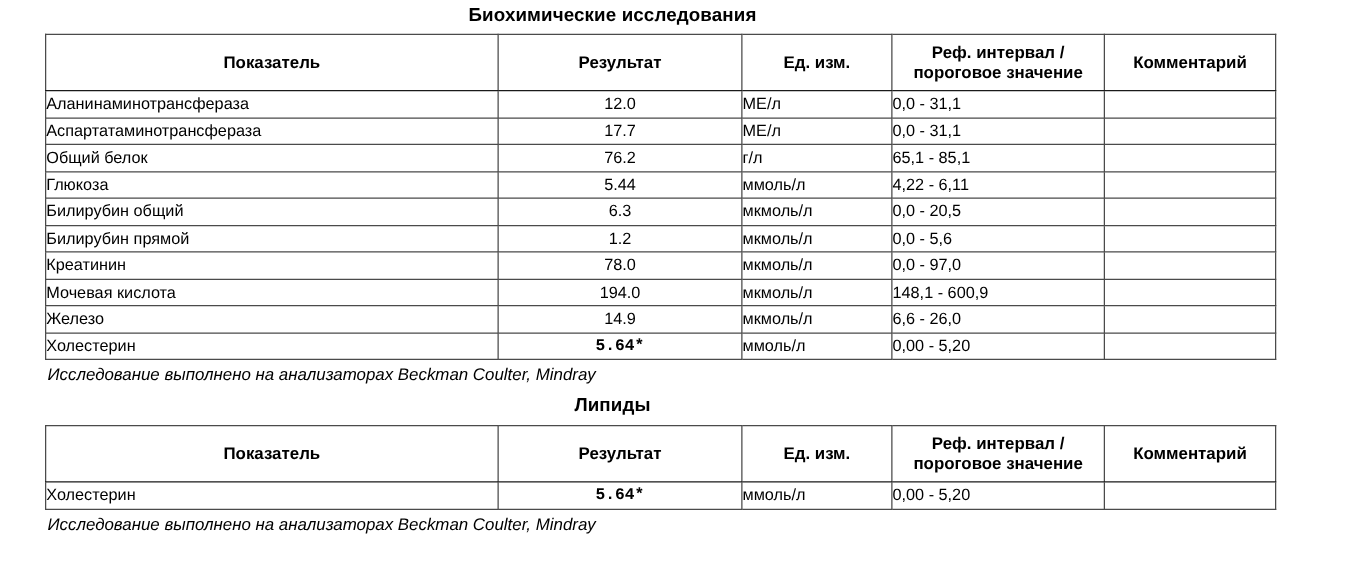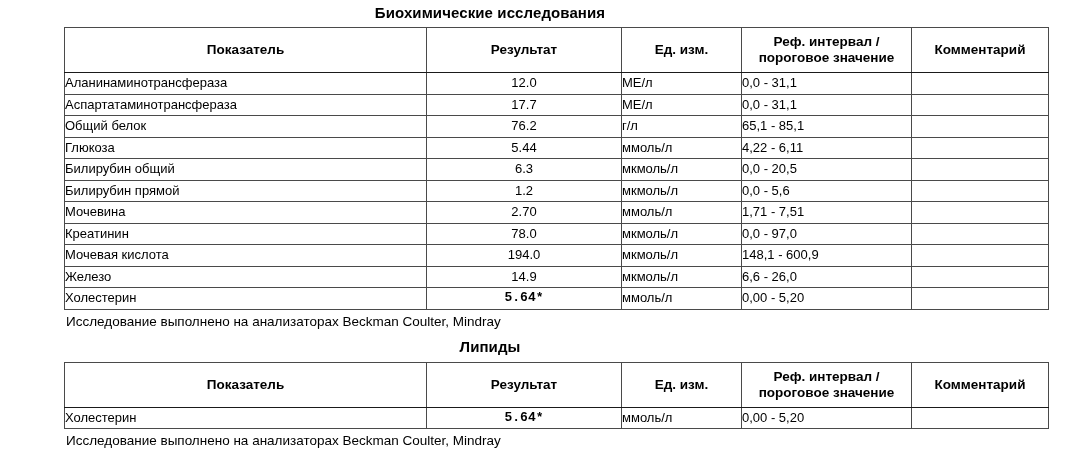--- a/index.html
+++ b/index.html
@@ -12,21 +12,21 @@
     height: 455px;
     font-family: "Liberation Sans", sans-serif;
     color: #000000;
     overflow: hidden;
   }
   .page {
     position: relative;
     width: 980px;
     height: 455px;
     box-sizing: border-box;
-    padding: 0 64px;
+    padding: 0 36px;
   }
   .section-title {
     text-align: center;
     font-size: 15px;
     font-weight: bold;
     line-height: 1;
     padding-top: 5px;
     padding-bottom: 7px;
     letter-spacing: 0.1px;
   }
@@ -89,20 +89,21 @@
   }
   td.comment {
     text-align: center;
   }
   .footnote {
     font-size: 13.5px;
     line-height: 1.2;
     padding-top: 4px;
     padding-left: 2px;
     white-space: nowrap;
+    font-style: italic;
   }
   .hdr-2line { display: block; }
 </style>
 </head>
 <body>
 
 <div class="page">
 
   <div class="section-title">Биохимические исследования</div>
 
@@ -163,27 +164,20 @@
         <td class="comment"></td>
       </tr>
       <tr>
         <td class="name">Билирубин прямой</td>
         <td class="result">1.2</td>
         <td class="units">мкмоль/л</td>
         <td class="ref">0,0 - 5,6</td>
         <td class="comment"></td>
       </tr>
       <tr>
-        <td class="name">Мочевина</td>
-        <td class="result">2.70</td>
-        <td class="units">ммоль/л</td>
-        <td class="ref">1,71 - 7,51</td>
-        <td class="comment"></td>
-      </tr>
-      <tr>
         <td class="name">Креатинин</td>
         <td class="result">78.0</td>
         <td class="units">мкмоль/л</td>
         <td class="ref">0,0 - 97,0</td>
         <td class="comment"></td>
       </tr>
       <tr>
         <td class="name">Мочевая кислота</td>
         <td class="result">194.0</td>
         <td class="units">мкмоль/л</td>

